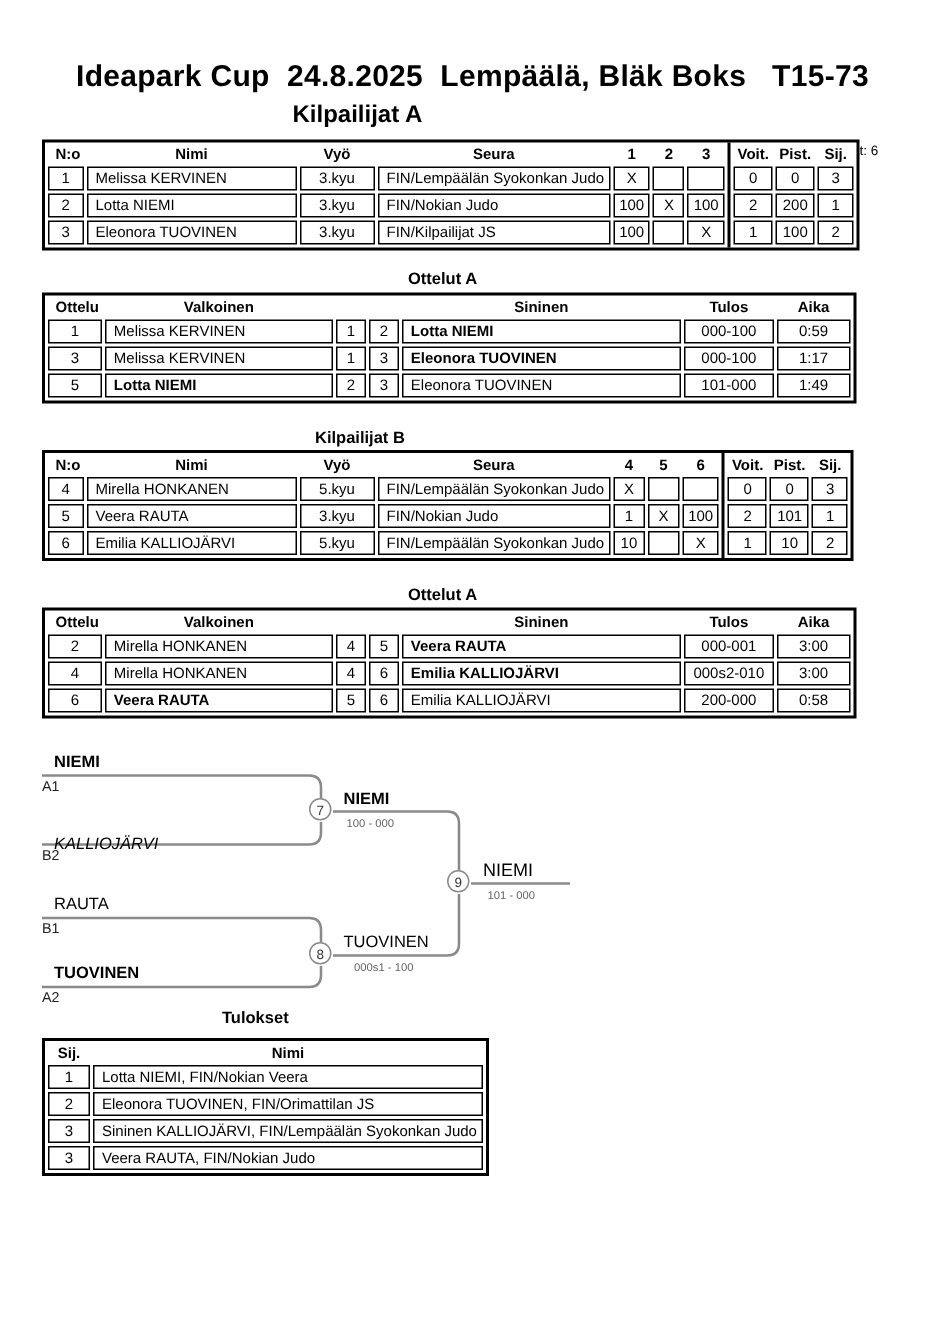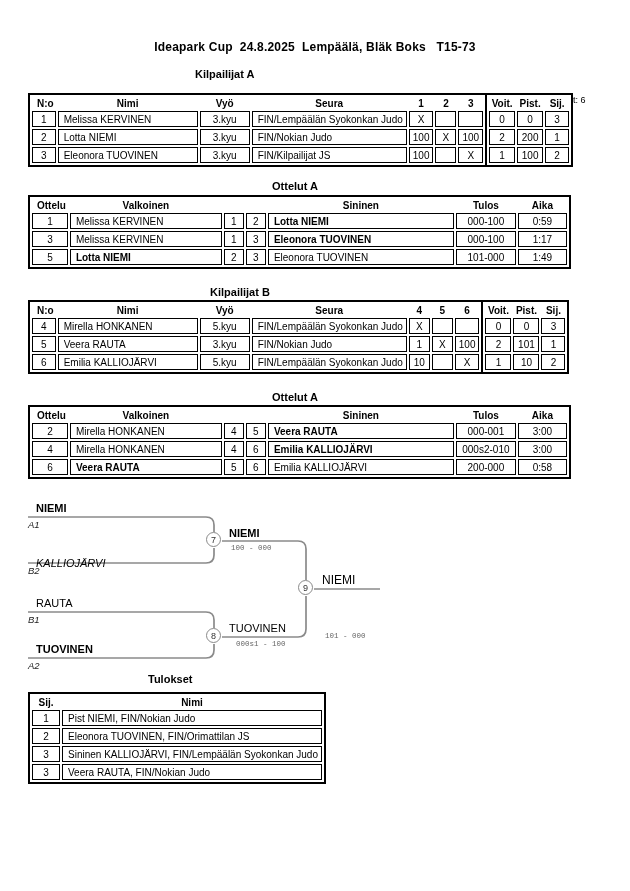--- a/index.html
+++ b/index.html
@@ -3,42 +3,42 @@
 <meta charset="utf-8">
 <style>
   html,body{margin:0;padding:0;background:#e8e8e8;}
   .page{
     position:relative;width:630px;height:891px;background:#fff;
     font-family:"Liberation Sans","DejaVu Sans",sans-serif;color:#000;
     overflow:hidden;margin:0 auto;
   }
   .main-title{
     position:absolute;top:40px;left:0;width:630px;text-align:center;
-    font-size:12px;font-weight:bold;white-space:pre;letter-spacing:0.2px;
+    font-size:20px;font-weight:bold;white-space:pre;letter-spacing:0.2px;
   }
-  .sub-title{position:absolute;font-size:11px;font-weight:bold;white-space:pre;text-align:right;}
+  .sub-title{position:absolute;font-size:16px;font-weight:bold;white-space:pre;text-align:right;}
   .count-label{position:absolute;font-size:9px;}
   .section-title{position:absolute;font-size:11px;font-weight:bold;white-space:pre;}
 
   .tbl{position:absolute;border:2px solid #000;background:#fff;display:flex;align-items:stretch;}
   .vdiv{width:2px;background:#000;}
   table{border-collapse:separate;border-spacing:2px;table-layout:fixed;}
   th{font-size:10px;font-weight:bold;height:12px;padding:0 2px;text-align:center;
      overflow:visible;white-space:nowrap;vertical-align:middle;}
   td{font-size:10px;border:1px solid #000;height:14px;padding:0 3px;text-align:center;
      overflow:visible;white-space:nowrap;vertical-align:middle;}
   th.l,td.l{text-align:left;padding-left:5px;}
   .b{font-weight:bold;}
 
   .bracket{position:absolute;left:0;top:495px;width:630px;height:190px;}
   .bracket svg{position:absolute;left:0;top:0;}
   .bk-name{position:absolute;font-size:11px;white-space:nowrap;}
   .bk-name.big{font-size:12px;}
-  .bk-code{position:absolute;font-size:9.5px;color:#222;font-style:italic;}
-  .bk-score{position:absolute;font-size:7.5px;color:#666;white-space:nowrap;font-family:Liberation Mono, monospace;}
+  .bk-code{position:absolute;font-size:9.5px;color:#222;}
+  .bk-score{position:absolute;font-size:7.5px;color:#666;white-space:nowrap;}
   .bk-circle{
     position:absolute;width:15px;height:15px;border:1.5px solid #8a8a8a;border-radius:50%;
     background:#fff;display:flex;align-items:center;justify-content:center;
     font-size:9px;color:#333;box-sizing:border-box;
   }
 </style>
 </head>
 <body>
 
 <div class="page">
@@ -342,38 +342,38 @@
     <div class="bk-circle" style="left:206px;top:37px;">7</div>
     <div class="bk-name b" style="left:229px;top:32px;">NIEMI</div>
     <div class="bk-score" style="left:231px;top:49px;">100 - 000</div>
 
     <div class="bk-circle" style="left:206px;top:133px;">8</div>
     <div class="bk-name" style="left:229px;top:127px;">TUOVINEN</div>
     <div class="bk-score" style="left:236px;top:145px;">000s1 - 100</div>
 
     <div class="bk-circle" style="left:298px;top:85px;">9</div>
     <div class="bk-name big" style="left:322px;top:78px;">NIEMI</div>
-    <div class="bk-score" style="left:325px;top:97px;margin-top:40px;">101 - 000</div>
+    <div class="bk-score" style="left:325px;top:97px;">101 - 000</div>
   </div>
 
   <div class="section-title" style="left:148px;top:673px;">Tulokset</div>
   <div class="tbl" style="left:28px;top:692px;">
     <table>
       <colgroup>
           <col style="width:28px">
           <col style="width:251px">
         </colgroup>
       <tbody>
           <tr>
         <th>Sij.</th>
         <th>Nimi</th>
       </tr>
       <tr>
         <td>1</td>
-        <td class="l">Pist NIEMI, FIN/Nokian Judo</td>
+        <td class="l">Lotta NIEMI, FIN/Nokian Veera</td>
       </tr>
       <tr>
         <td>2</td>
         <td class="l">Eleonora TUOVINEN, FIN/Orimattilan JS</td>
       </tr>
       <tr>
         <td>3</td>
         <td class="l">Sininen KALLIOJÄRVI, FIN/Lempäälän Syokonkan Judo</td>
       </tr>
       <tr>

